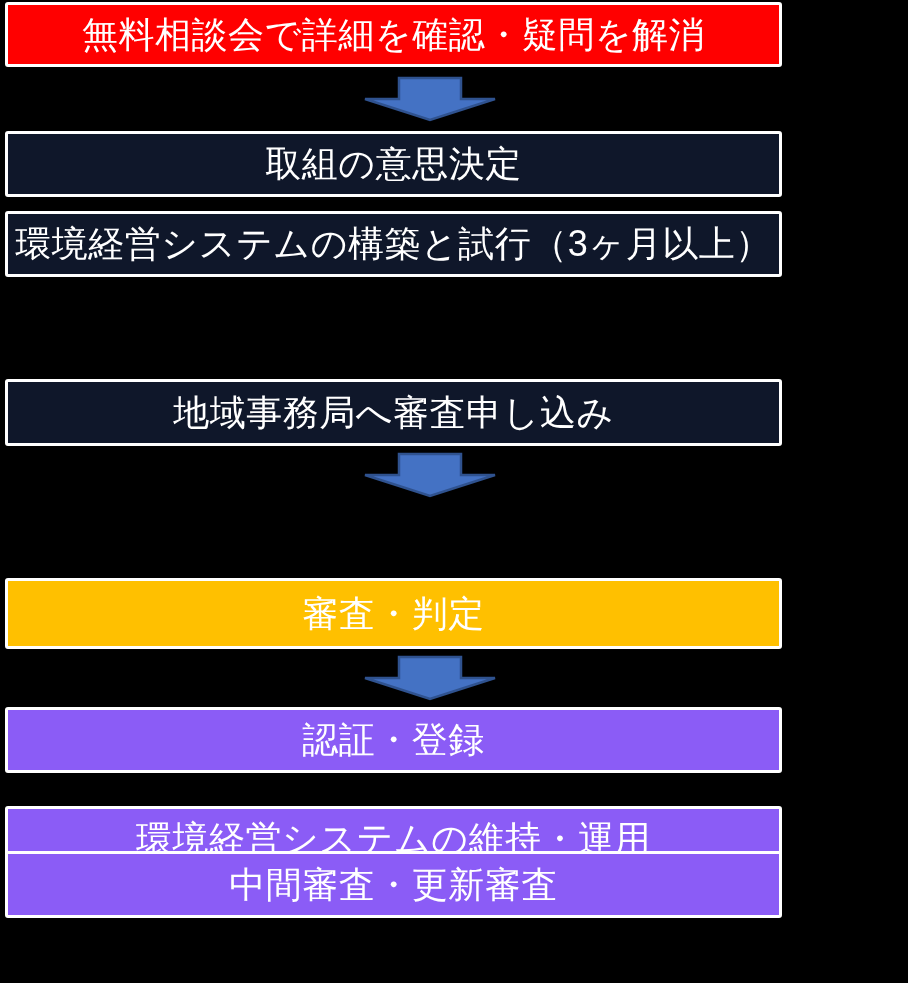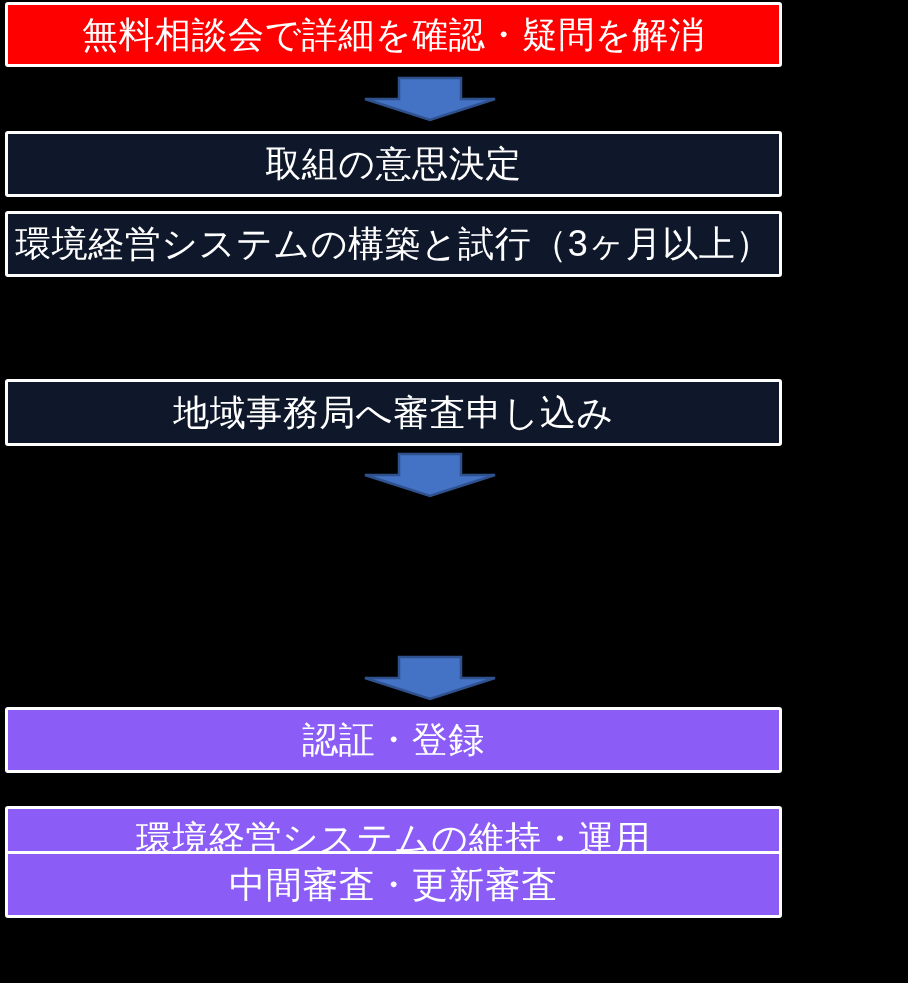--- a/index.html
+++ b/index.html
@@ -87,20 +87,23 @@
     <span>地域事務局へ審査申し込み</span>
   </div>
 
   <div class="arrow pos-arrow1">
     <svg viewBox="0 0 134 46" xmlns="http://www.w3.org/2000/svg">
       <polygon points="36,2 98,2 98,23 132,23 67,44 2,23 36,23" fill="#4472C4" stroke="#2F528F" stroke-width="2.5" stroke-linejoin="miter"></polygon>
     </svg>
   </div>
 
 
+  <div class="box box--yellow pos-step6">
+    <span>審査・判定</span>
+  </div>
 
   <div class="arrow pos-arrow2">
     <svg viewBox="0 0 134 46" xmlns="http://www.w3.org/2000/svg">
       <polygon points="36,2 98,2 98,23 132,23 67,44 2,23 36,23" fill="#4472C4" stroke="#2F528F" stroke-width="2.5" stroke-linejoin="miter"></polygon>
     </svg>
   </div>
 
   <div class="box box--green pos-step7">
     <span>認証・登録</span>
   </div>

